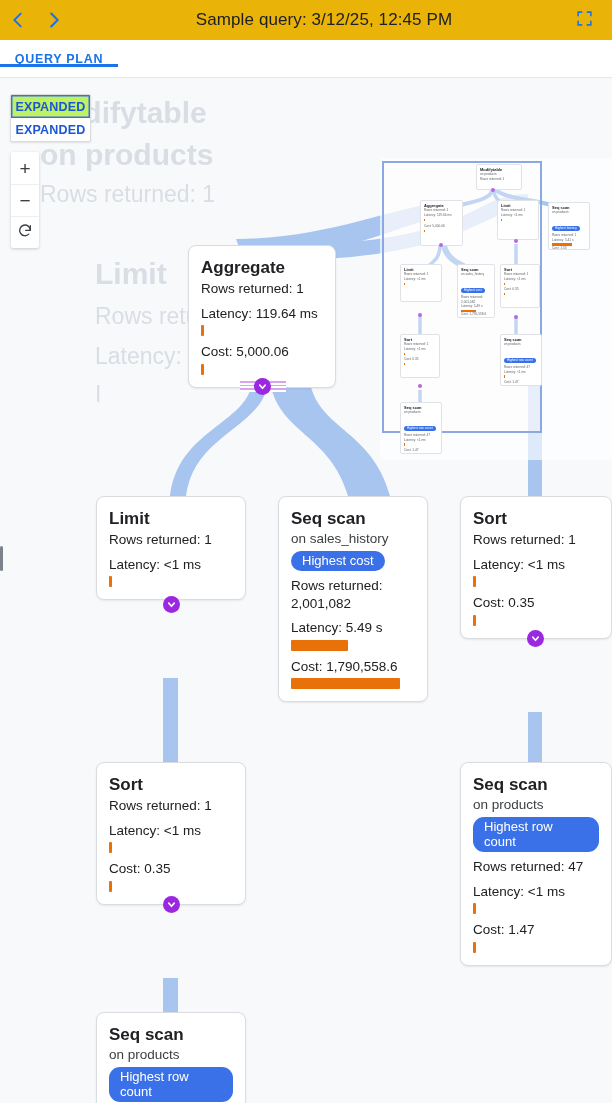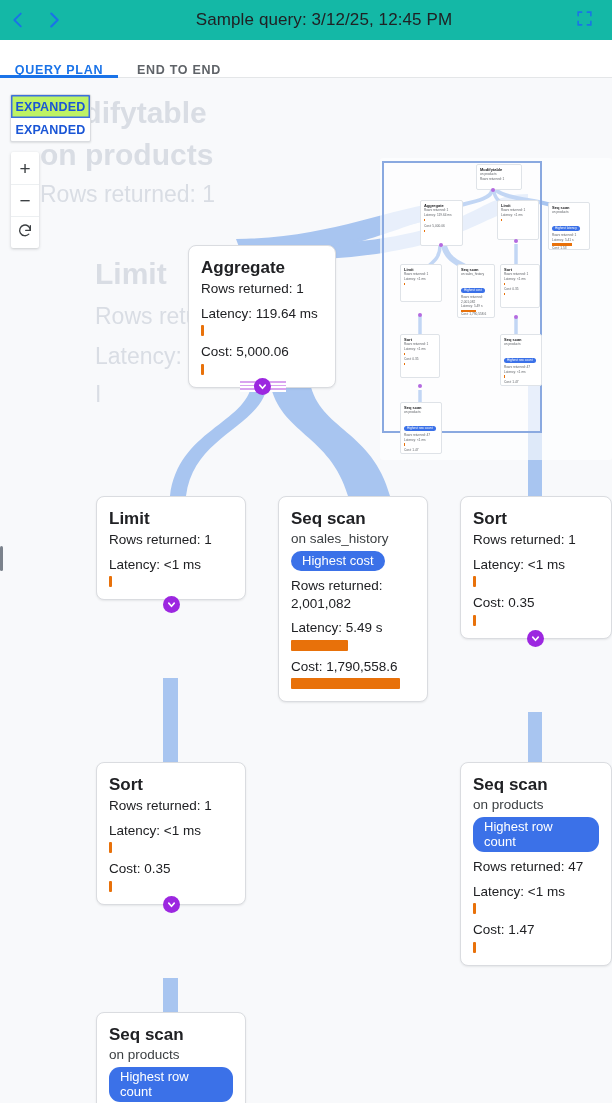--- a/index.html
+++ b/index.html
@@ -7,42 +7,42 @@
     width: 612px; height: 1103px;
     font-family: "Liberation Sans", sans-serif;
     background: #ffffff;
     overflow: hidden;
   }
   #app { position: relative; width: 612px; height: 1103px; overflow: hidden; }
 
   
   .header {
     position: absolute; top: 0; left: 0; width: 612px; height: 40px;
-    background: #14b8a6; display: flex; align-items: center;
+    background: #eab308; display: flex; align-items: center;
   }
   .nav-arrow {
     width: 36px; height: 40px; display: flex; align-items: center;
     justify-content: center; color: #1a73e8; cursor: pointer;
   }
   .nav-arrow svg { display: block; }
   .header-title {
     flex: 1; text-align: center; font-size: 17px; color: #202124;
     letter-spacing: .1px; padding-right: 36px;
   }
   .fullscreen-btn {
     position: absolute; right: 10px; top: 0; height: 40px; width: 36px;
     display: flex; align-items: center; justify-content: center;
     color: #1a73e8; cursor: pointer;
   }
 
   
   .tabs {
     position: absolute; top: 40px; left: 0; width: 612px; height: 38px;
     background: #fff; border-bottom: 1px solid #e4e6e8; display: flex;
-    align-items: flex-end;
+    align-items: center;
   }
   .tab {
     display: flex; align-items: center; justify-content: center;
     font-size: 12.5px; font-weight: bold; letter-spacing: .7px;
     color: #5f6368; cursor: pointer; position: relative;
   }
   .tab.tab-query { width: 118px; }
   .tab.tab-e2e { width: 122px; }
   .tab.active { color: #1a73e8; }
   .tab.active::after {
@@ -182,21 +182,20 @@
             <polyline points="16 3 21 3 21 8"></polyline>
             <polyline points="21 16 21 21 16 21"></polyline>
             <polyline points="8 21 3 21 3 16"></polyline>
           </svg>
       </span>
     </div>
   </div>
 
   <div class="tabs">
     <div class="tab tab-query active">QUERY PLAN</div>
-    <div class="tab tab-e2e">END TO END</div>
   </div>
 
   <div class="canvas">
 
     <div class="ghost" style="left:40px; top:14px;">Modifytable</div>
     <div class="ghost" style="left:40px; top:56px;">on products</div>
     <div class="ghost small" style="left:40px; top:100px;">Rows returned: 1</div>
     <div class="ghost" style="left:95px; top:175px;">Limit</div>
     <div class="ghost small" style="left:95px; top:222px;">Rows returned: 1</div>
     <div class="ghost small" style="left:95px; top:262px;">Latency: &lt;1 ms</div>

